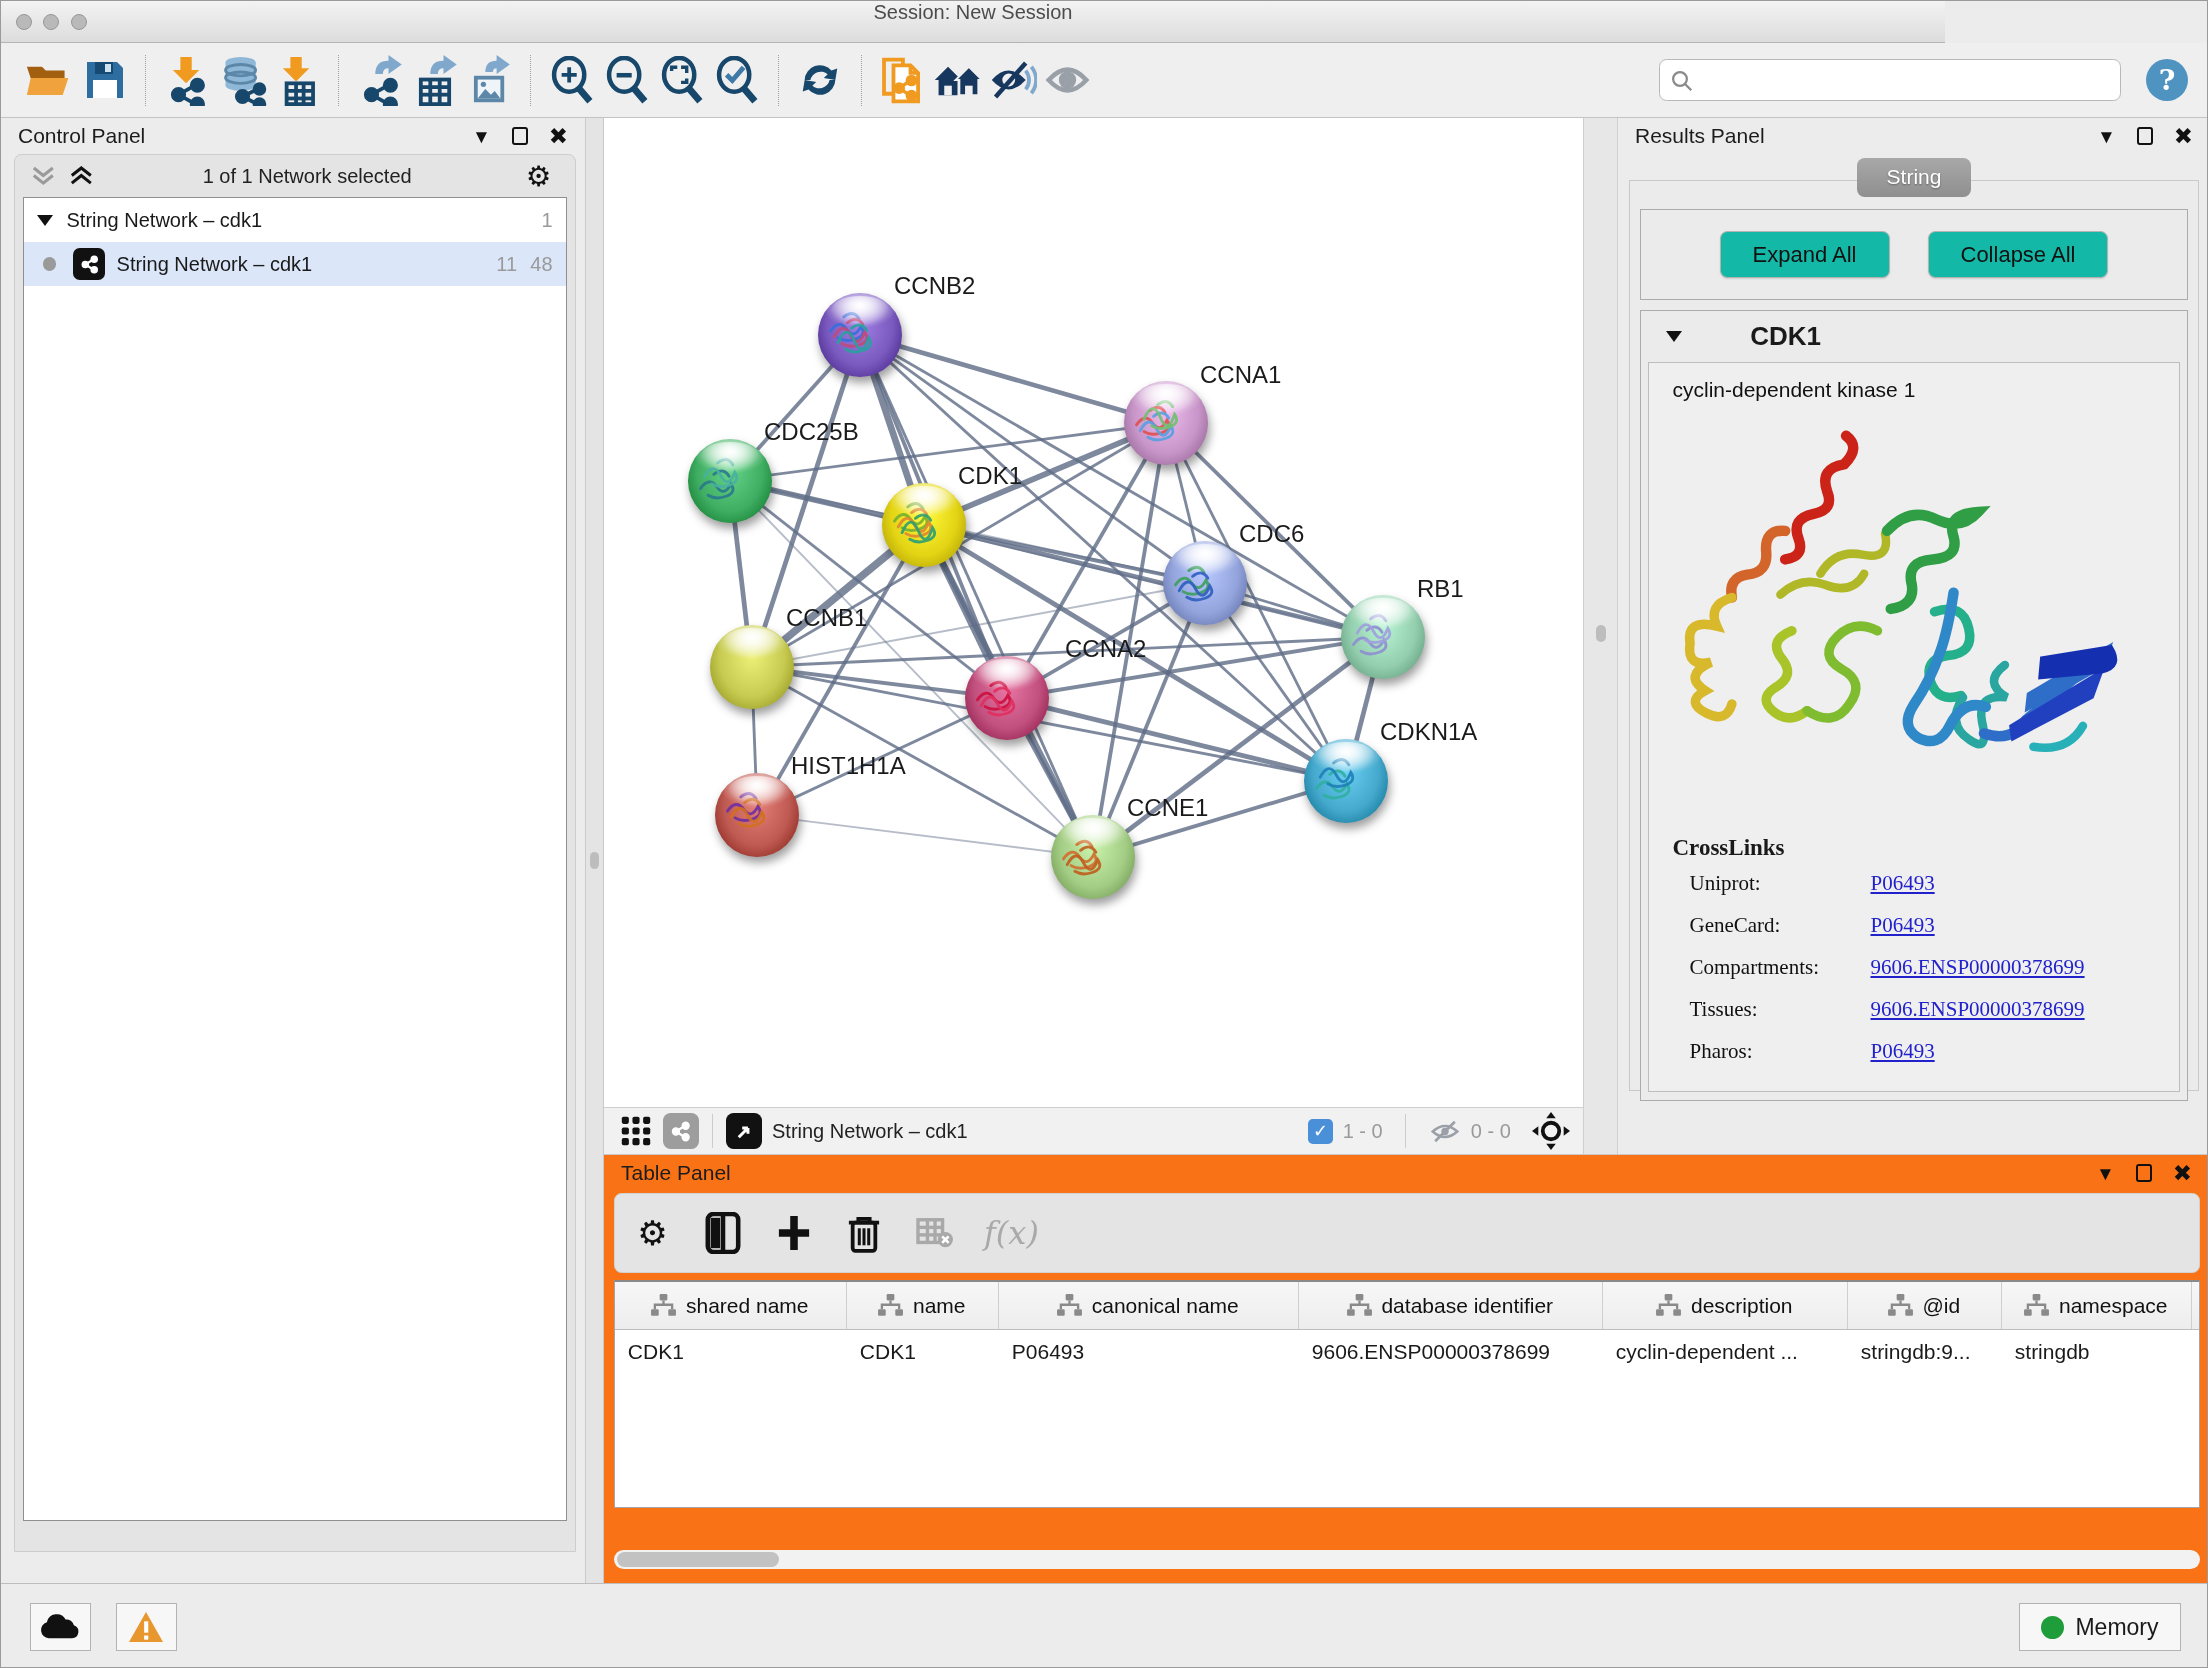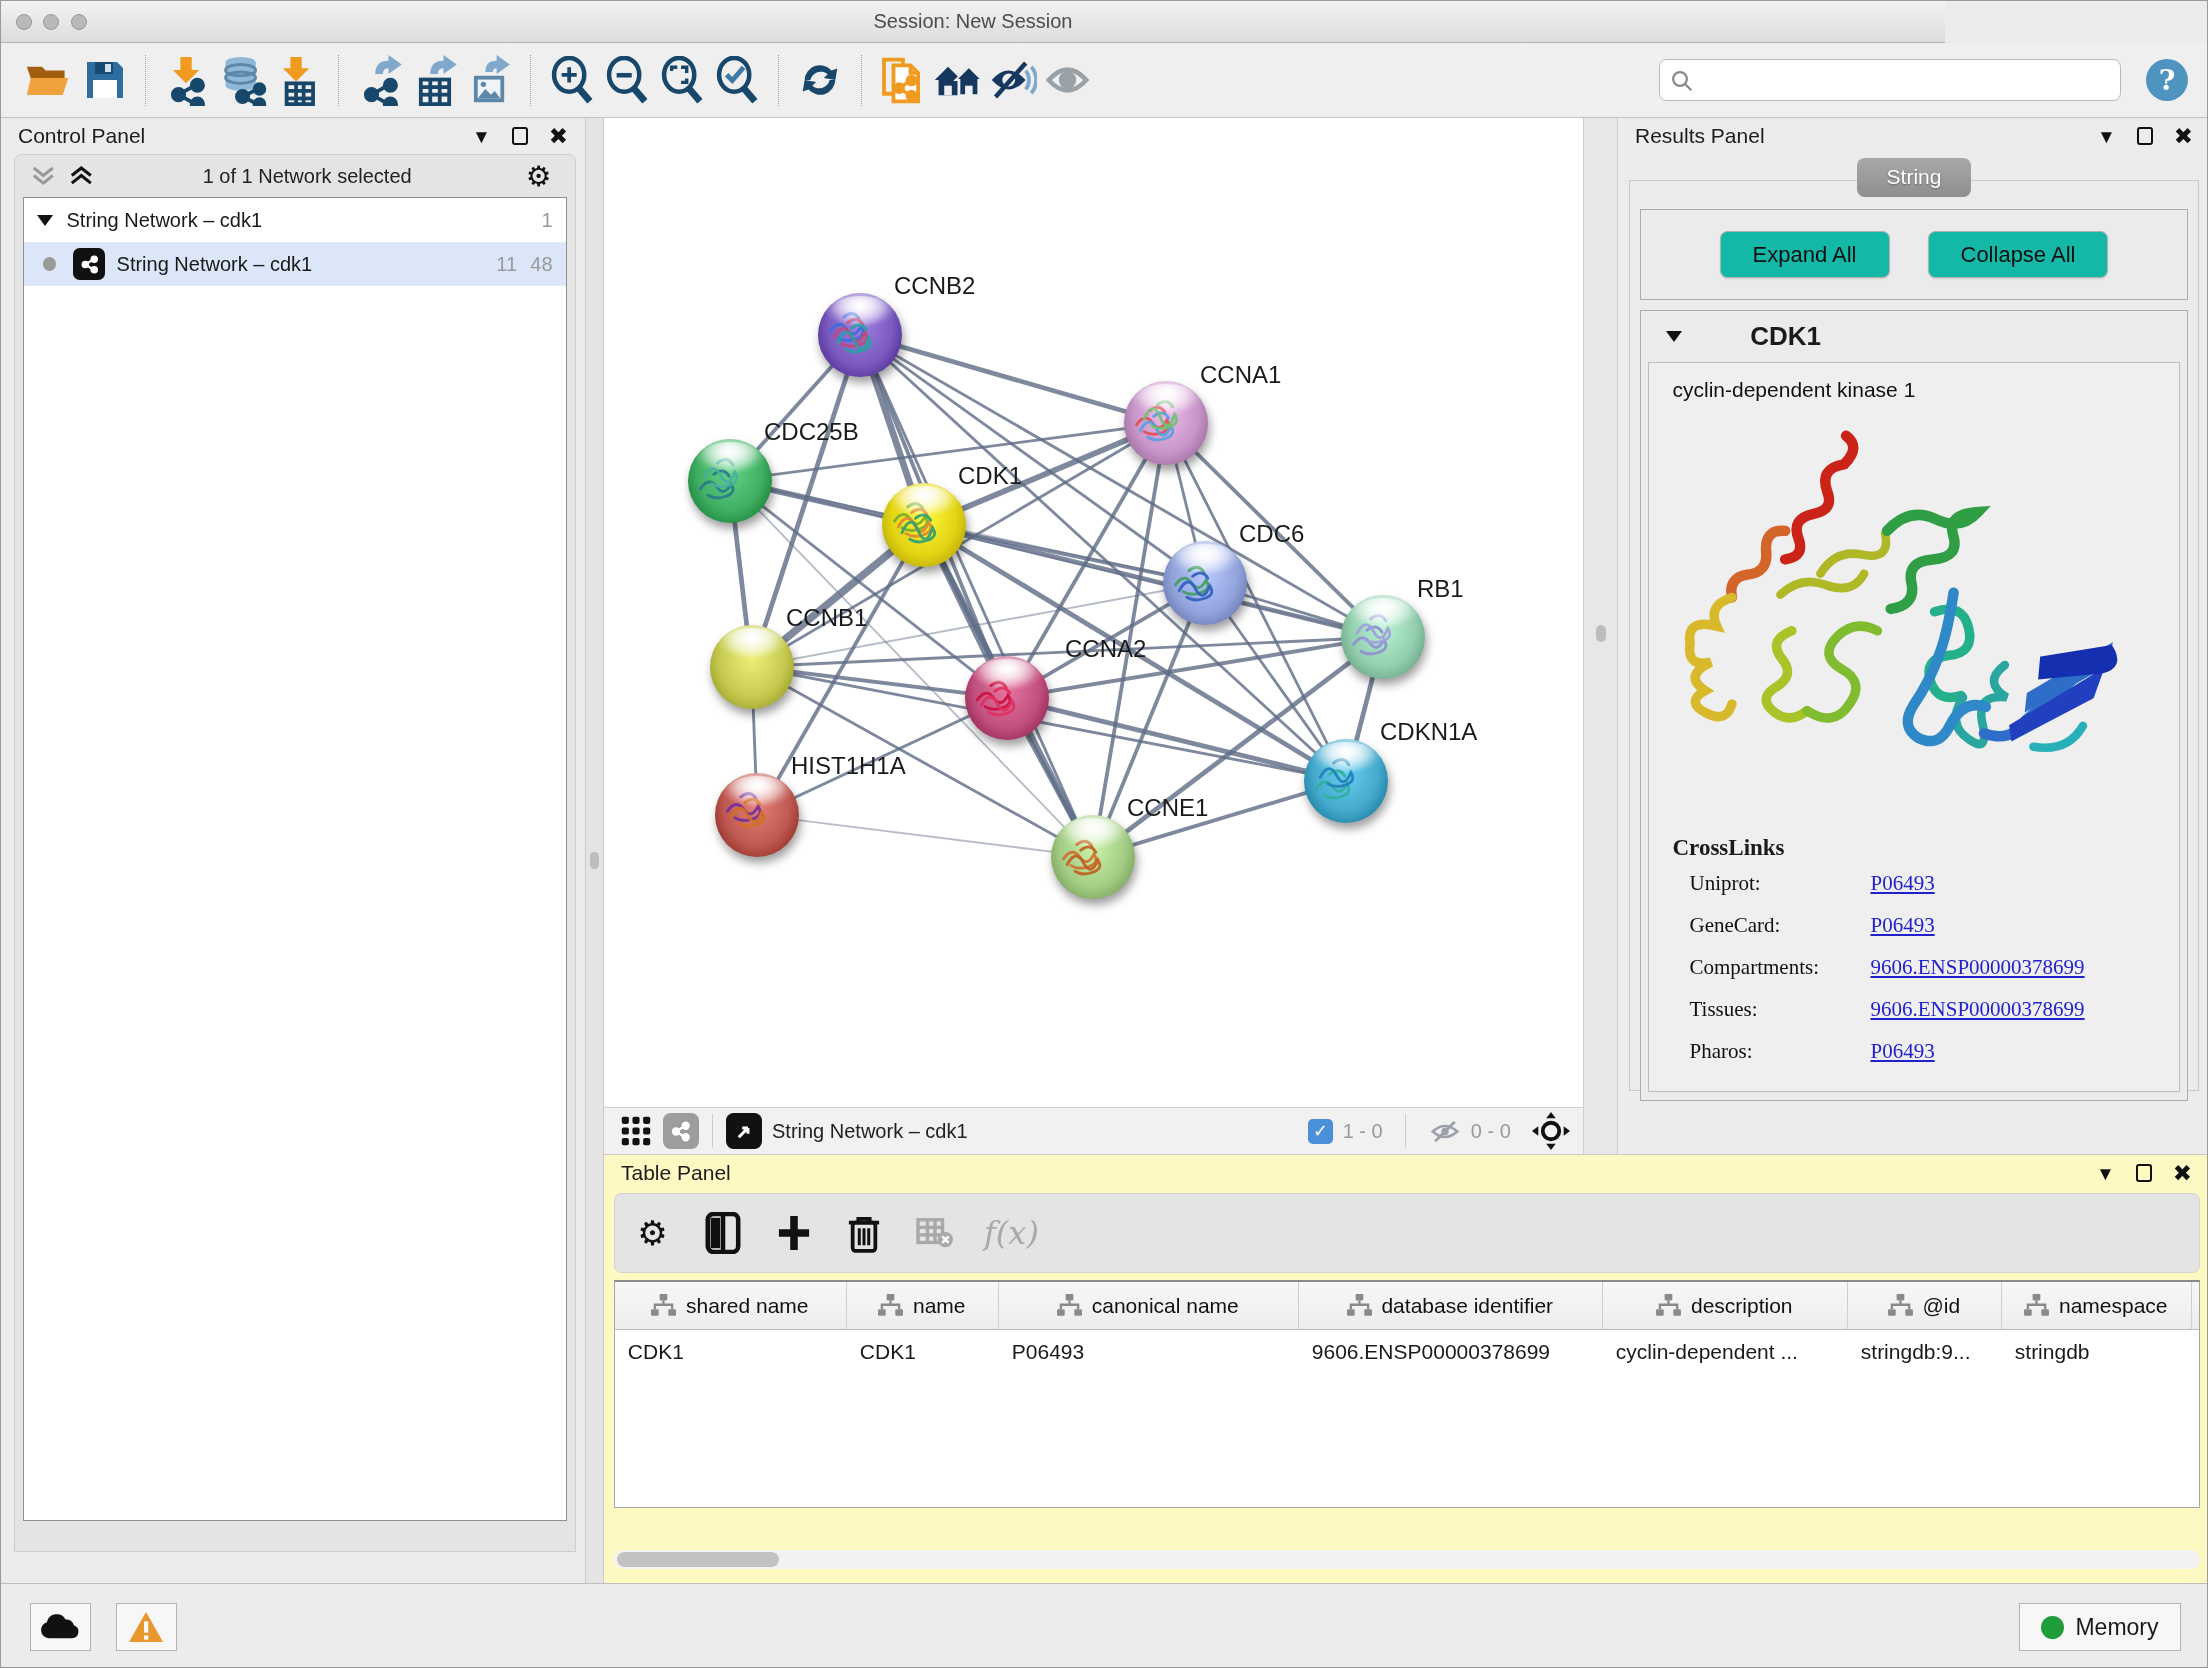--- a/index.html
+++ b/index.html
@@ -3,21 +3,21 @@
 <meta charset="utf-8">
 <style>
   html,body{margin:0;padding:0;background:#d8d8d8;}
   *{box-sizing:border-box;}
   .window{position:relative;width:2208px;height:1668px;background:#ececec;
     font-family:"Liberation Sans","DejaVu Sans",sans-serif;color:#1a1a1a;overflow:hidden;
     border:1px solid #9a9a9a;}
   
   .titlebar{position:absolute;left:0;top:0;width:1944px;height:42px;
     background:linear-gradient(#f3f3f3,#dcdcdc);border-bottom:1px solid #b4b4b4;
-    display:flex;align-items:center;}
+    display:flex;align-items:flex-start;}
   .lights{position:absolute;left:15px;top:0;height:42px;display:flex;align-items:center;gap:11.4px;}
   .light{width:16px;height:16px;border-radius:50%;background:#b9b9b9;border:1px solid #979797;}
   .wtitle{width:100%;text-align:center;font-size:20px;color:#4c4c4c;}
   
   .toolbar{position:absolute;left:0;top:42px;width:2208px;height:75px;background:#efefef;
     border-bottom:1px solid #c3c3c3;display:flex;align-items:center;padding:0 21px;}
   .tbtn{width:55px;height:57px;display:flex;align-items:center;justify-content:center;flex:0 0 auto;}
   .tsep{width:0;height:51px;border-left:1.9px dotted #9f9f9f;margin:0 13.3px;flex:0 0 auto;}
   .searchwrap{margin-left:auto;margin-right:25px;position:relative;flex:0 0 auto;}
   .searchwrap input{width:462px;height:42px;border:1px solid #b9b9b9;border-radius:7.6px;
@@ -89,21 +89,21 @@
   .cdkhead .tri{border-top-color:#111;}
   .cdkhead .gene{font-size:26px;font-weight:bold;margin-left:55px;}
   .cdkinner{margin:0 7.6px;border:1px solid #bdbdbd;background:#efefef;height:730px;padding:11.4px 0 0 0;}
   .descr{font-size:21px;padding:3.8px 23px 9.5px;color:#111;}
   .crosslinks{font-family:"Liberation Serif","DejaVu Serif",serif;padding:0 23px;}
   .cl-title{font-size:23px;font-weight:bold;margin:11.4px 0 9.5px;}
   .cl-row{display:flex;font-size:21px;margin:0 0 17px 17px;}
   .cl-label{width:181px;color:#111;}
   .cl-link{color:#2222cc;text-decoration:underline;}
   
-  .table-panel{position:absolute;left:603px;top:1153px;width:1605px;height:429px;background:#fef9c3;
+  .table-panel{position:absolute;left:603px;top:1153px;width:1605px;height:429px;background:#f97316;
     border-top:1px solid #c9c9c9;}
   .tp-toolbar{margin:1.9px 9.5px 0;background:#e4e4e4;border:1px solid #d2d2d2;border-radius:7.6px;
     height:80px;display:flex;align-items:center;padding:0 17px;gap:28.5px;}
   .tp-ic{width:42px;height:42px;display:flex;align-items:center;justify-content:center;font-size:34px;color:#111;
     font-family:"DejaVu Sans",sans-serif;}
   .tp-ic.dis{color:#a9a9a9;}
   .fx{font-family:"DejaVu Serif","Liberation Serif",serif;font-style:italic;font-size:32px;color:#a9a9a9;}
   .dtable{margin:7.6px 9.5px 0;background:#fff;border:1px solid #a5a5a5;border-top:2.9px solid #8a8a8a;height:228px;
     overflow:hidden;position:relative;}
   .dt-head{display:flex;background:linear-gradient(#f7f7f7,#ededed);border-bottom:1px solid #bdbdbd;height:48px;}

